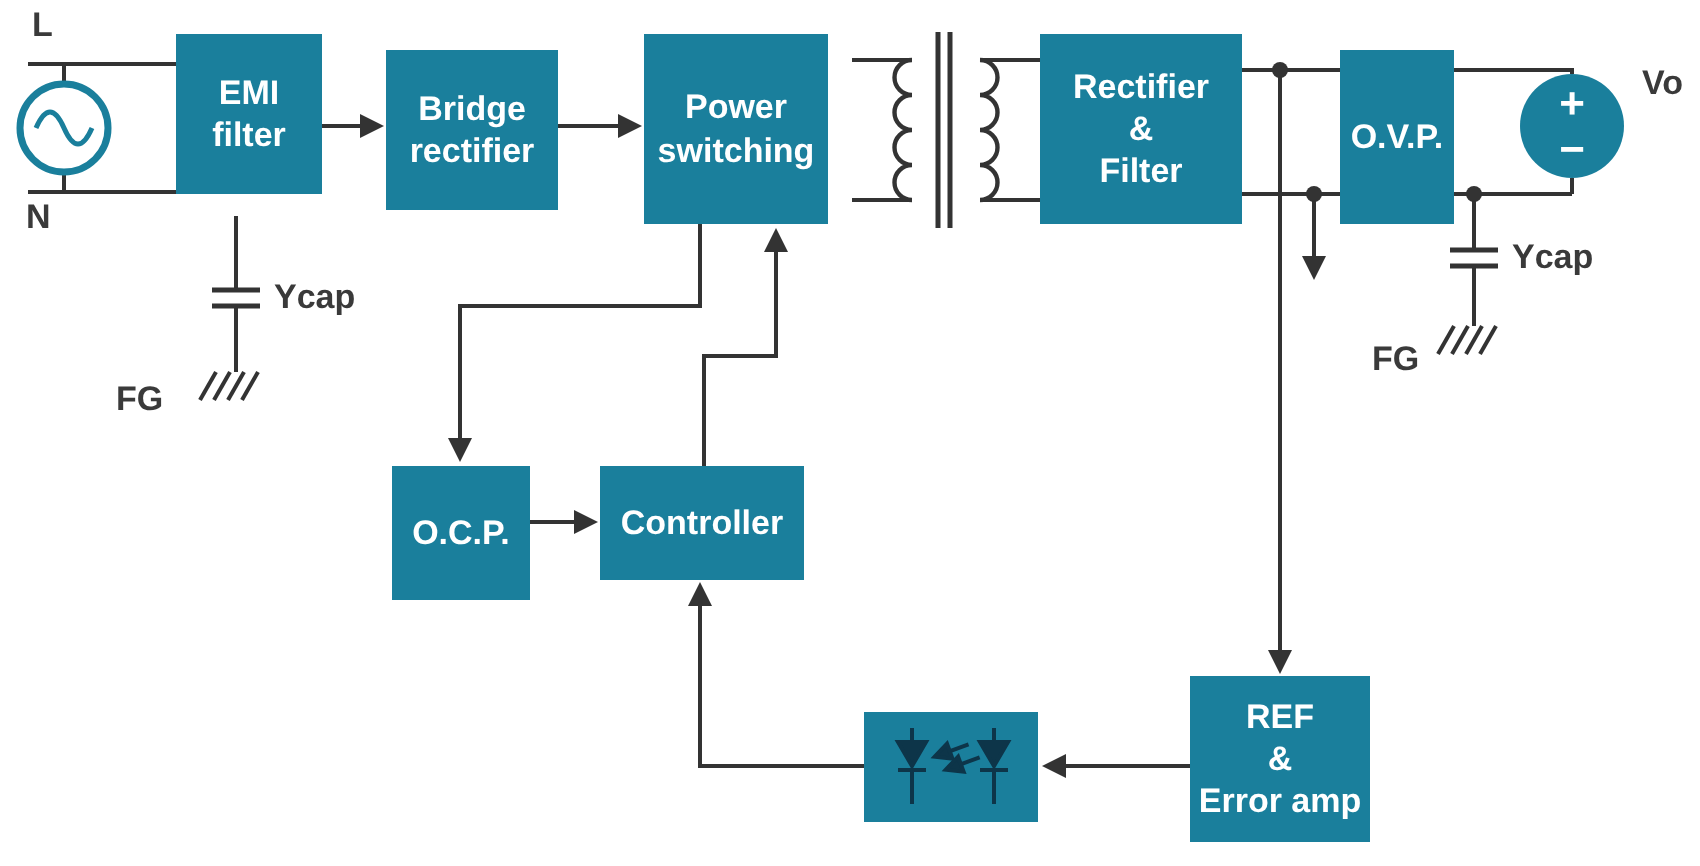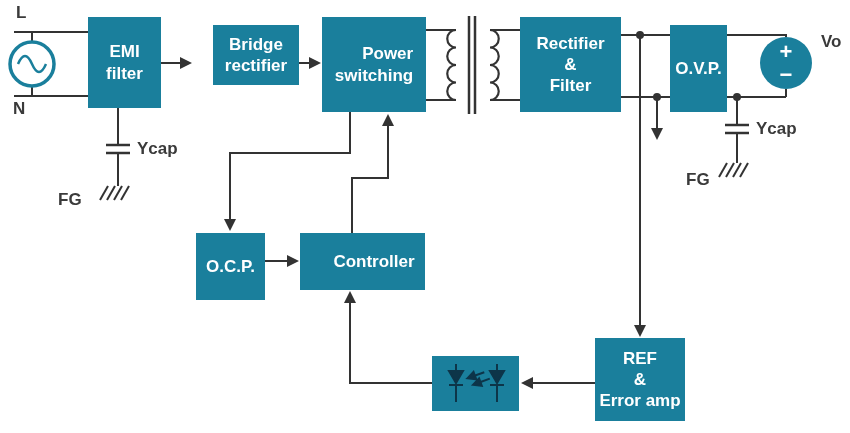--- a/index.html
+++ b/index.html
@@ -144,38 +144,38 @@
         <g transform="rotate(-20 480 378)">
           <path d="M486,374 H474" fill="none"></path>
           <polygon points="468,374 476,370 476,378"></polygon>
           <path d="M489,382 H477" fill="none"></path>
           <polygon points="471,382 479,378 479,386"></polygon>
         </g>
       </g>
     </g>
   </svg>
 
-  <div class="block" style="left:88px;top:17px;width:73px;height:91px;">EMI
+  <div class="block" style="left:88px;top:17px;width:73px;height:80px;">EMI
 filter</div>
 
-  <div class="block" style="left:193px;top:25px;width:86px;height:60px;margin-left:20px;">Bridge
+  <div class="block" style="left:193px;top:25px;width:86px;height:80px;">Bridge
 rectifier</div>
 
-  <div class="block" style="left:322px;top:17px;width:104px;height:95px;text-align:right;">Power
+  <div class="block" style="left:322px;top:17px;width:92px;height:95px;">Power
 switching</div>
 
   <div class="block" style="left:520px;top:17px;width:101px;height:95px;">Rectifier
 &amp;
 Filter</div>
 
   <div class="block" style="left:670px;top:25px;width:57px;height:87px;">O.V.P.</div>
 
   <div class="block" style="left:196px;top:233px;width:69px;height:67px;">O.C.P.</div>
 
-  <div class="block" style="left:300px;top:233px;width:102px;height:57px;padding-left:23px;">Controller</div>
+  <div class="block" style="left:300px;top:233px;width:102px;height:57px;">Controller</div>
 
   <div class="block" style="left:595px;top:338px;width:90px;height:83px;">REF
 &amp;
 Error amp</div>
 
   <span class="lbl" style="left:16px;top:3px;">L</span>
   <span class="lbl" style="left:13px;top:99px;">N</span>
   <span class="lbl" style="left:137px;top:139px;">Ycap</span>
   <span class="lbl" style="left:58px;top:190px;">FG</span>
   <span class="lbl" style="left:756px;top:119px;">Ycap</span>

